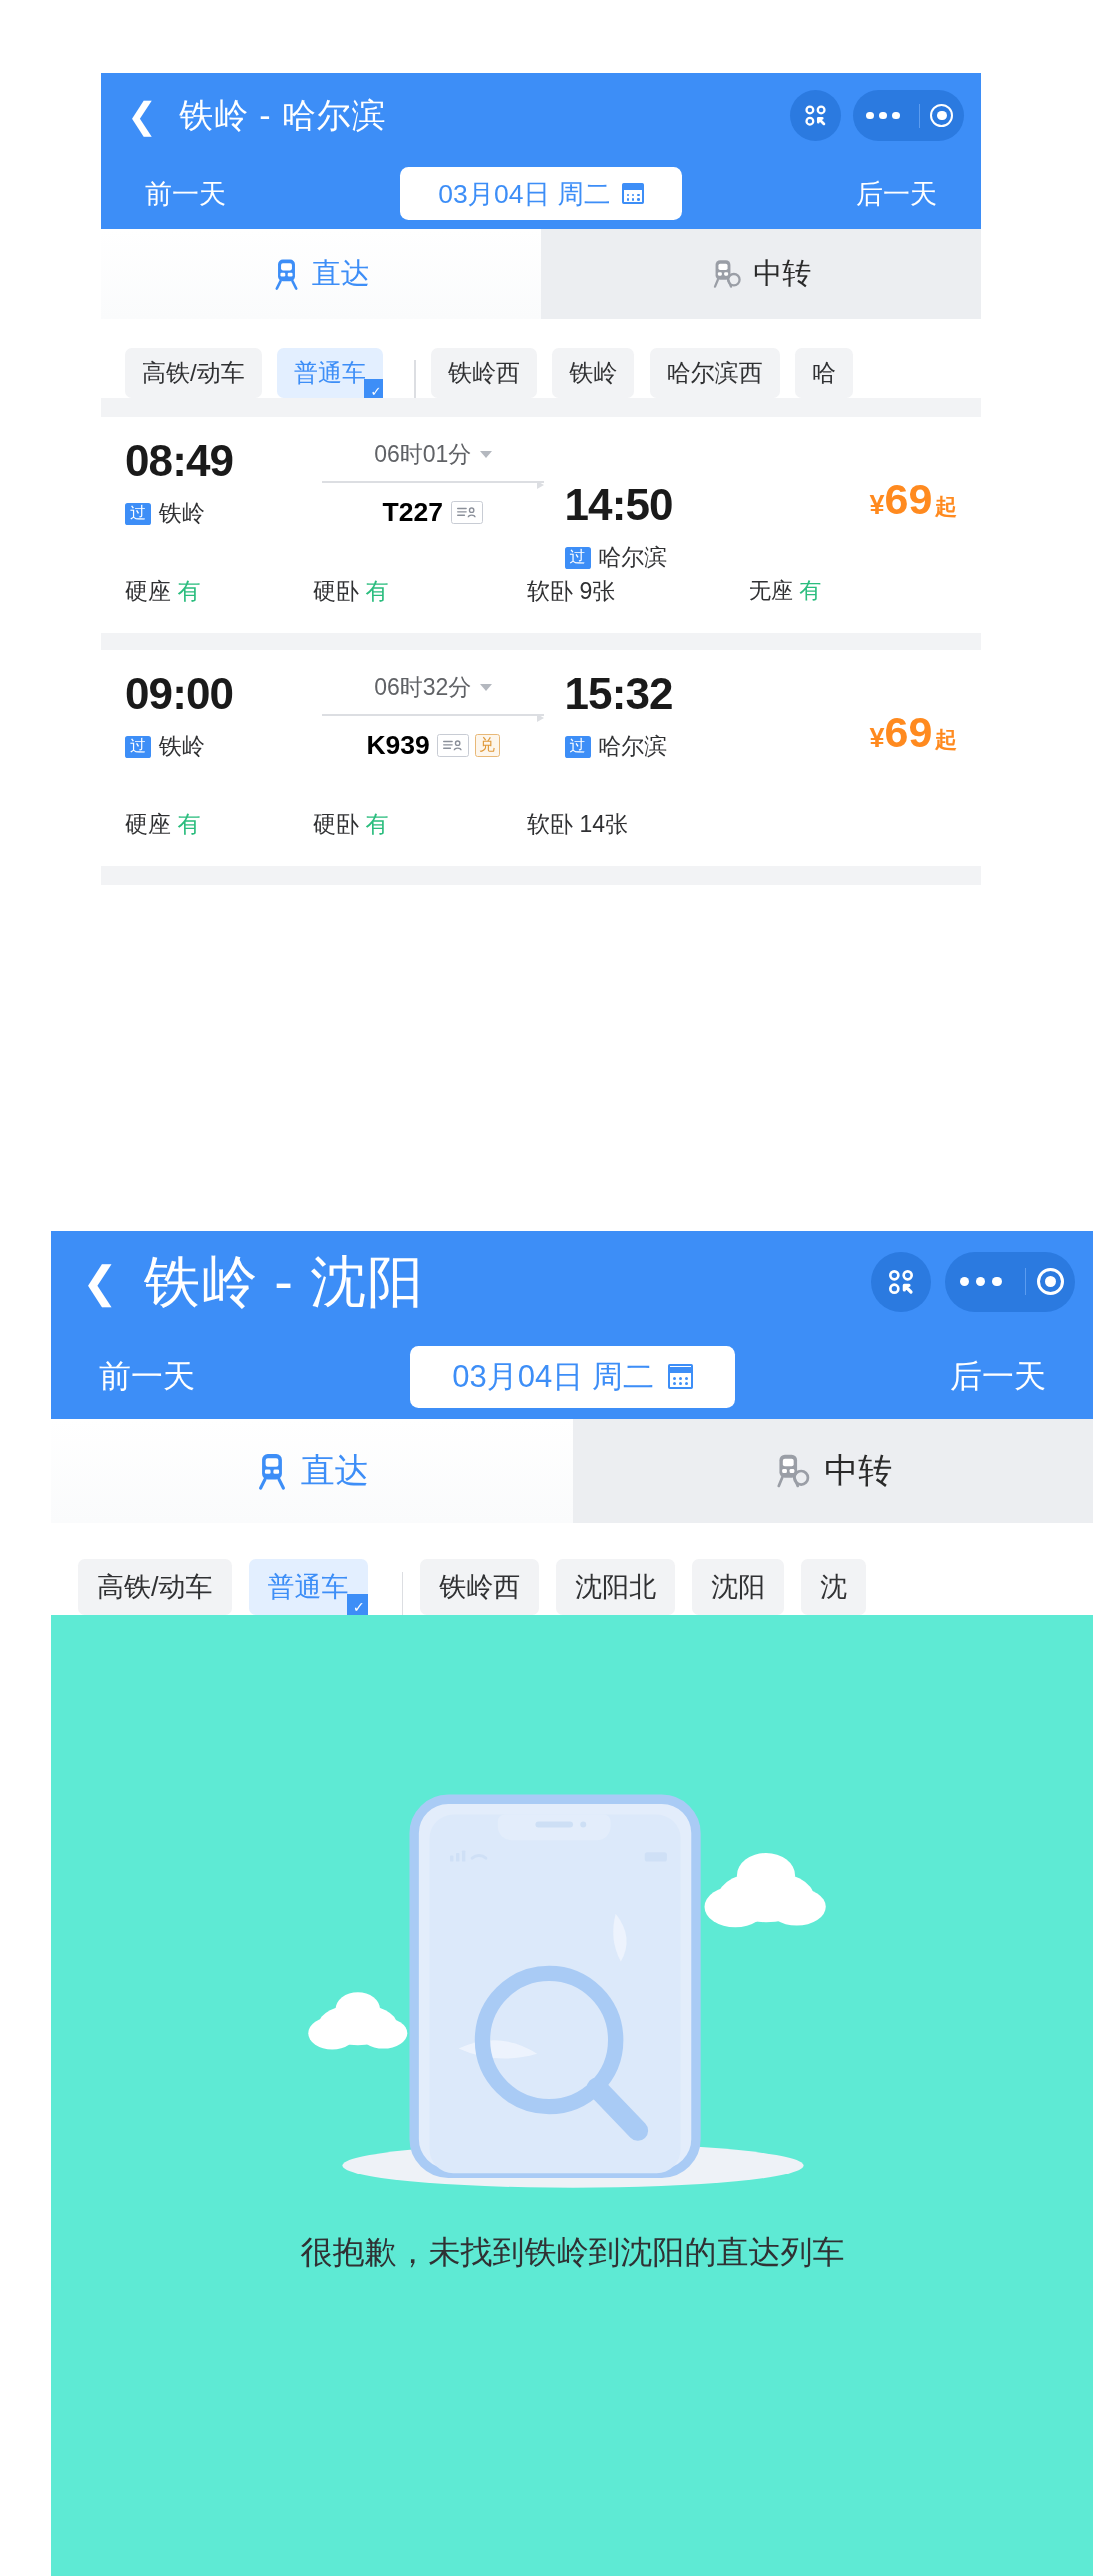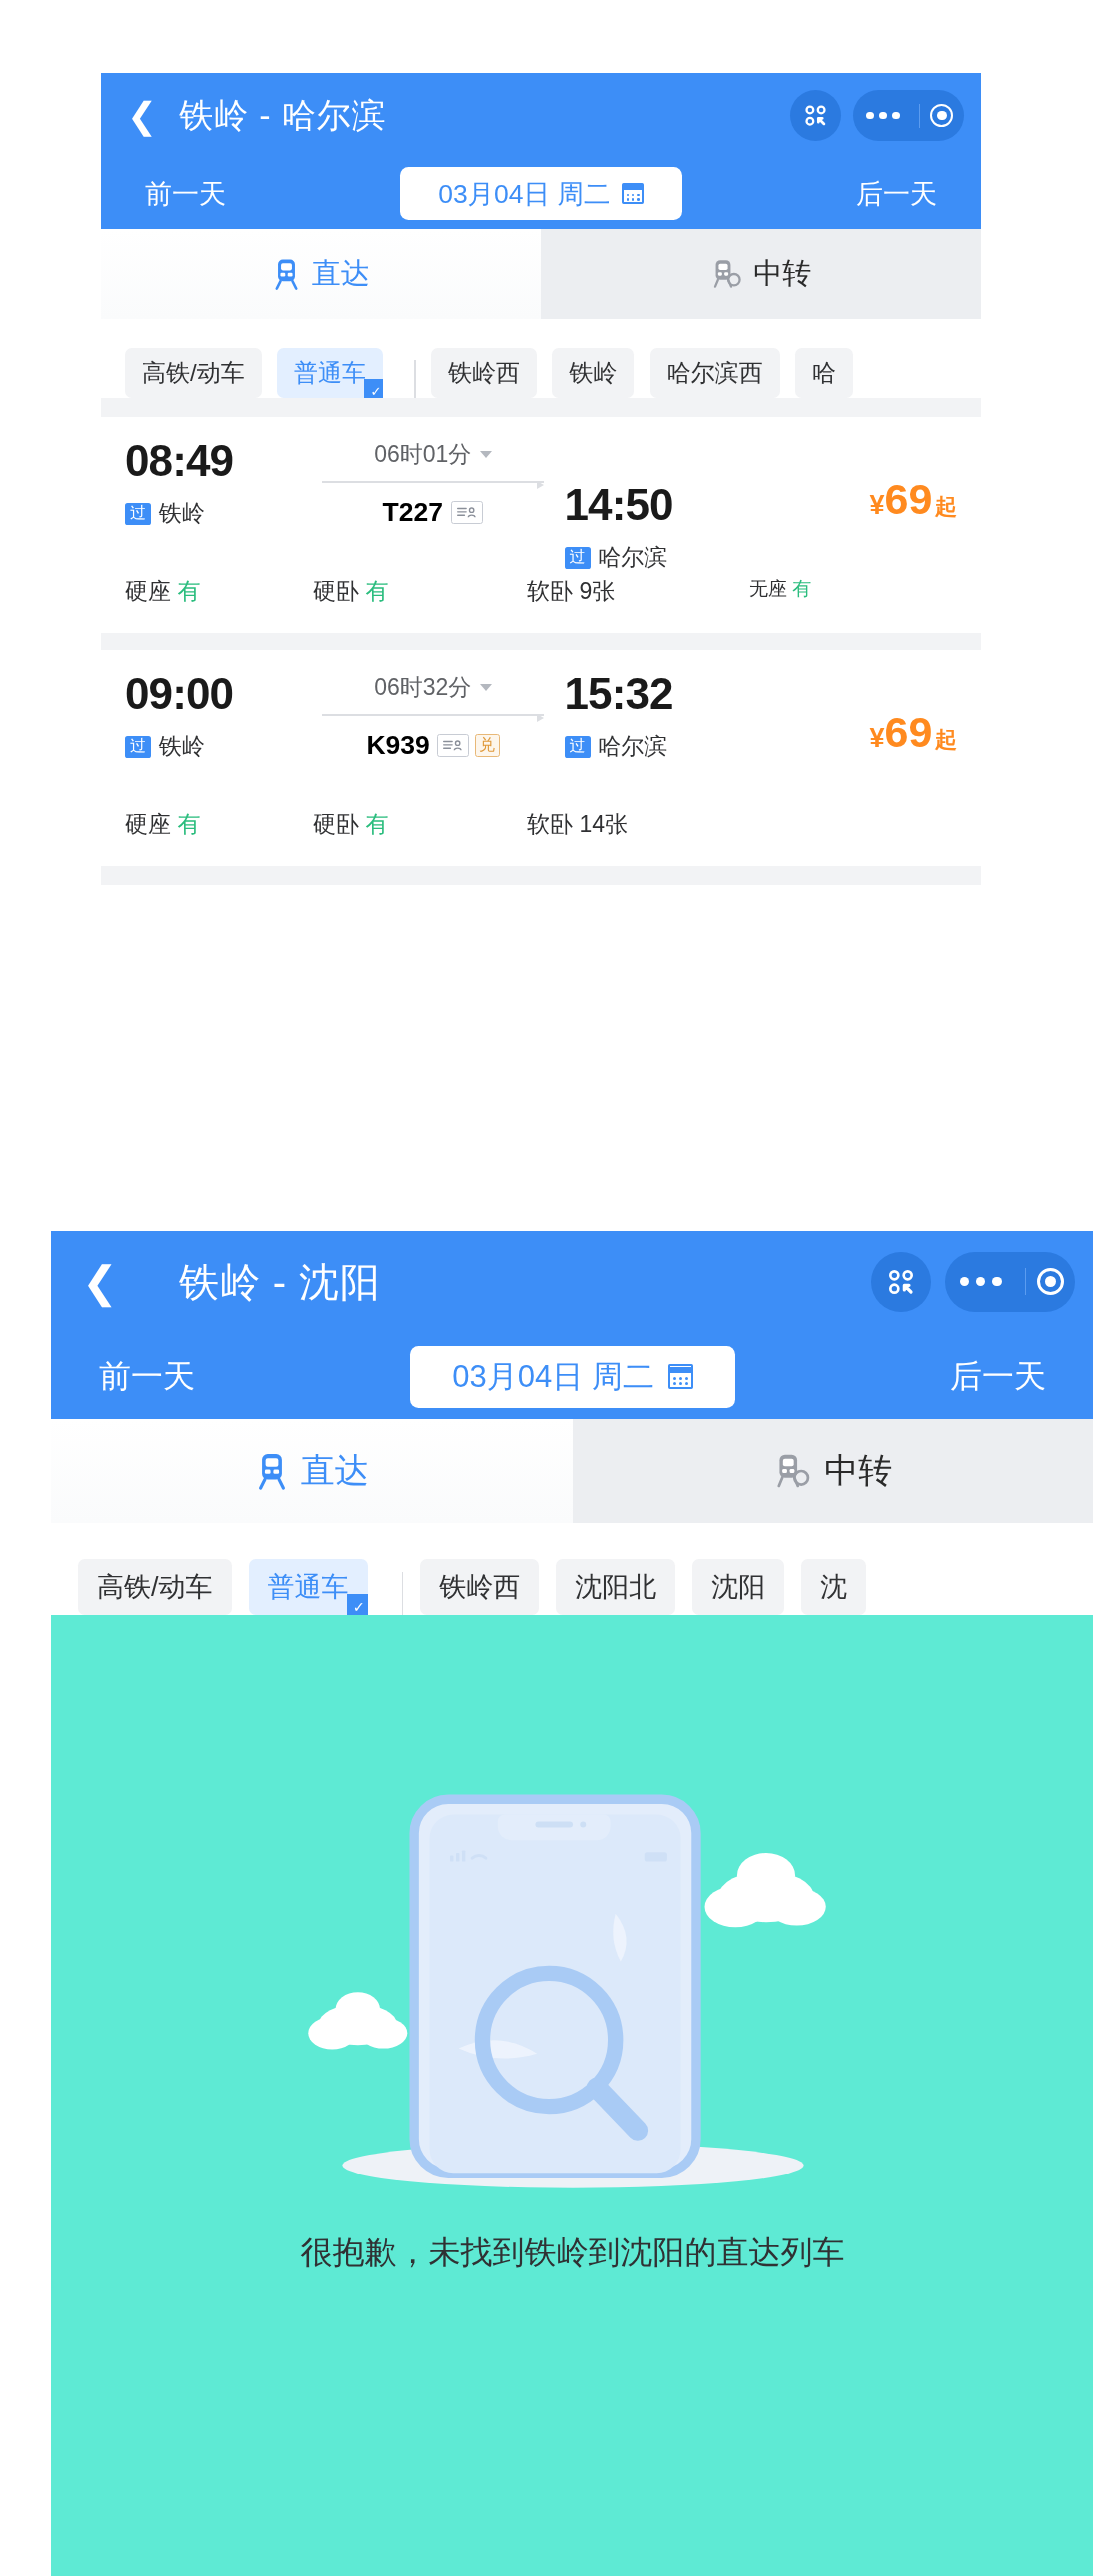--- a/index.html
+++ b/index.html
@@ -253,21 +253,21 @@
           <span class="ok">有</span>
         </span>
         <span class="seat" style="width:214px;font-size:23px;">
           <span>硬卧</span>
           <span class="ok">有</span>
         </span>
         <span class="seat" style="width:222px;font-size:23px;">
           <span>软卧</span>
           <span class="cnt">9张</span>
         </span>
-        <span class="seat" style="font-size:19px;">
+        <span class="seat" style="font-size:22px;">
           <span>无座</span>
           <span class="ok">有</span>
         </span>
       </div>
     </div>
 
     <div class="res-gap" style="height:17px;"></div>
 
     <div class="train" style="padding:22px 24px 0 24px;">
       <div class="train-main" style="height:101px;">
@@ -335,21 +335,21 @@
     </div>
 
     <div class="res-gap" style="height:19px;"></div>
   </div>
 
   <div class="panel" style="left:51px; top:1231px; width:1043px; height:1345px;">
 
     <div class="hdr" style="height:188px;">
       <div class="hdr-bar" style="height:103px; padding-left:31px;">
         <span class="back-ico" style="font-size:43px; margin-right:26px;">❮</span>
-        <span class="hdr-title" style="font-size:40px;margin-left:35px;">铁岭 - 沈阳</span>
+        <span class="hdr-title" style="font-size:56px;">铁岭 - 沈阳</span>
       </div>
 
       <div class="capsules" style="right:19px; top:20.5px;">
         <div class="cap-round" style="width:60px;height:60px;">
           <svg width="32" height="32" viewBox="0 0 24 24">
             <circle cx="7" cy="7" r="3" fill="none" stroke="#fff" stroke-width="2"></circle>
             <circle cx="17" cy="7" r="3" fill="none" stroke="#fff" stroke-width="2"></circle>
             <circle cx="7" cy="17" r="3" fill="none" stroke="#fff" stroke-width="2"></circle>
             <path d="M19.5 19.5 L14.5 14.5 M14.5 14.5 L14.5 18 M14.5 14.5 L18 14.5" stroke="#fff" stroke-width="2.4" fill="none" stroke-linecap="round"></path>
           </svg>

